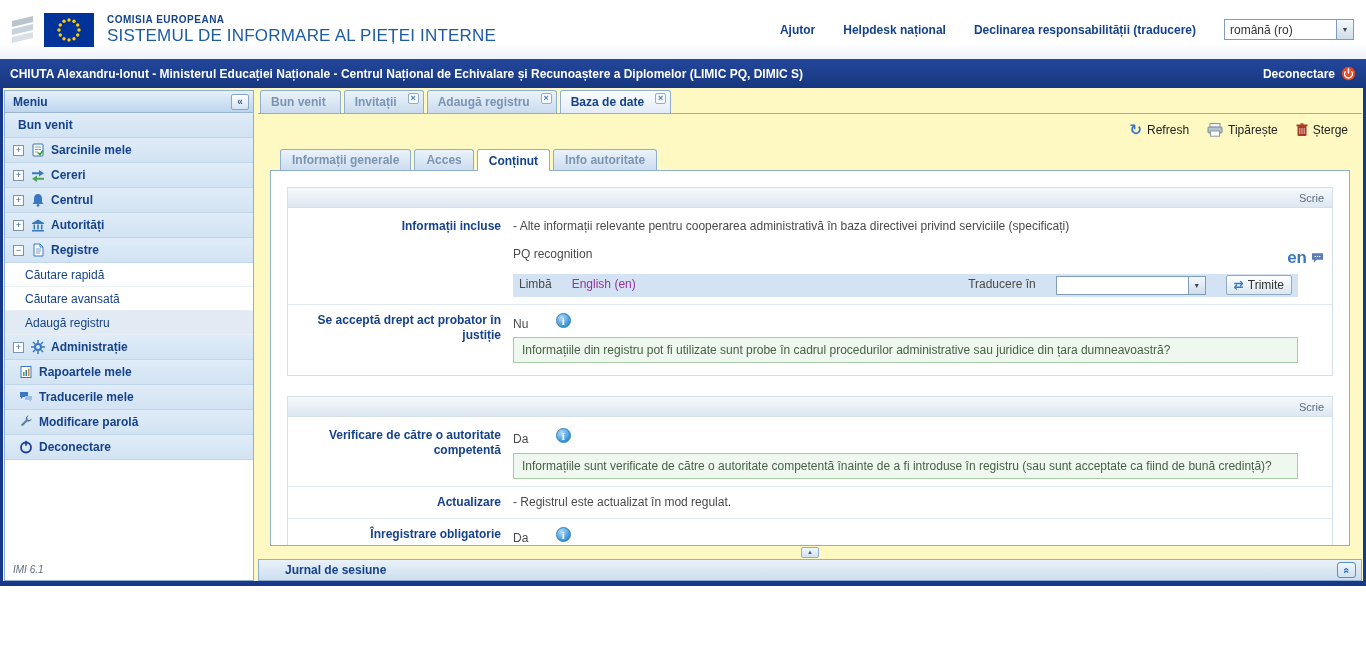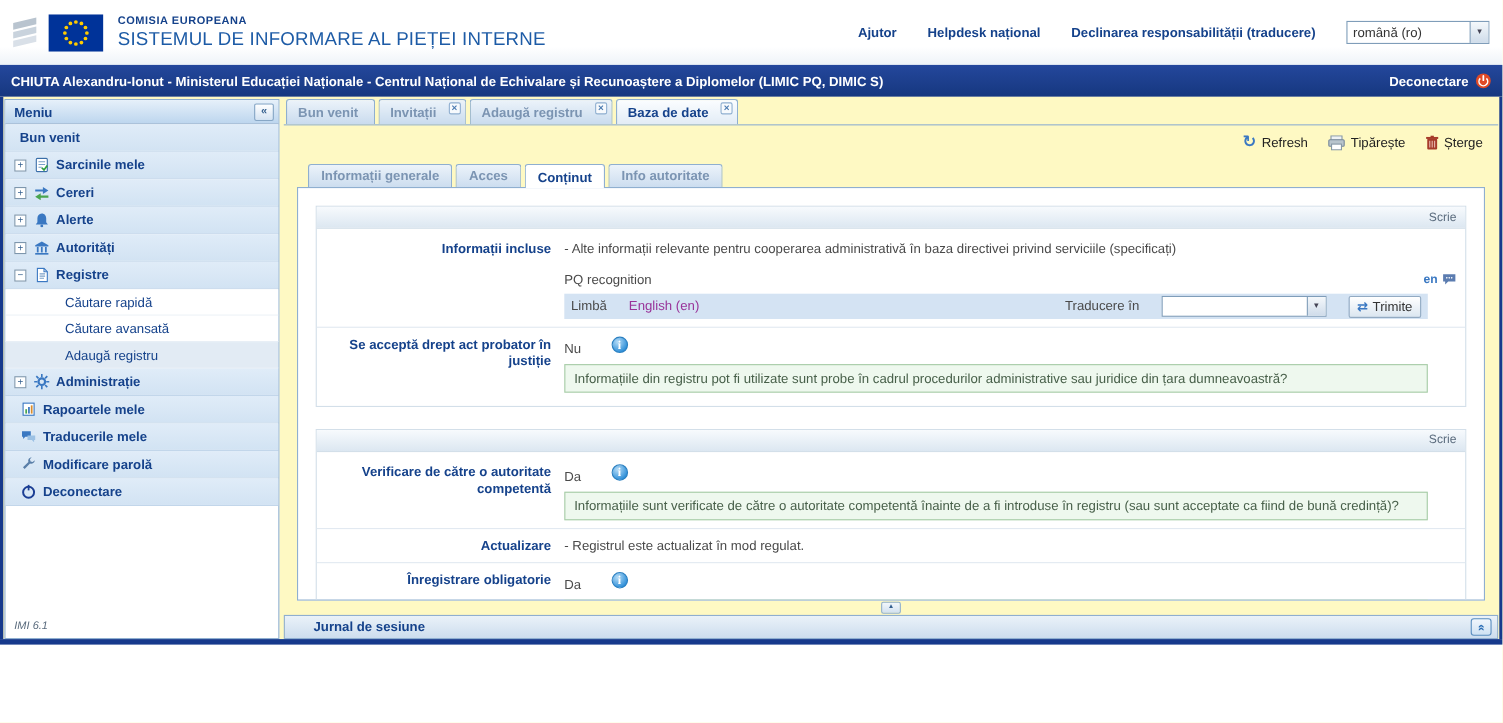--- a/index.html
+++ b/index.html
@@ -29,21 +29,21 @@
   .bottom-strip { height:5px; flex-shrink:0; background:#16398c; }
 
   
   .sidebar { width:250px; flex-shrink:0; background:#fff; border:1px solid #8fafd0; display:flex; flex-direction:column; }
   .sb-head { height:22px; flex-shrink:0; background:linear-gradient(#e6f0fa,#bdd6ee); border-bottom:1px solid #9ab5d2; display:flex; align-items:center; justify-content:space-between; padding:0 4px 0 8px; color:#15428b; font-weight:bold; }
   .collapse-btn { width:18px; height:16px; border:1px solid #87a7c6; border-radius:2px; background:linear-gradient(#ffffff,#d4e3f2); color:#35608f; font-size:10px; line-height:13px; text-align:center; cursor:pointer; }
   .sb-item { height:25px; flex-shrink:0; display:flex; align-items:center; gap:6px; padding:0 8px; background:linear-gradient(#e0ecf8,#d2e3f3); border-bottom:1px solid #c2d6ea; color:#15428b; font-weight:bold; cursor:pointer; }
   .sb-item.plain { padding-left:13px; }
   .expand-box { width:11px; height:11px; flex-shrink:0; border:1px solid #7d96ad; background:#fff; font-size:9px; line-height:9px; text-align:center; color:#35608f; font-weight:normal; }
   .sb-ico { width:15px; height:15px; flex-shrink:0; display:flex; align-items:center; justify-content:center; font-size:13px; line-height:1; color:#3a78c2; }
-  .sb-sub { height:24px; flex-shrink:0; display:flex; align-items:center; padding-left:54px; background:#fff; border-bottom:1px solid #e8eff6; color:#15428b; cursor:pointer; }
+  .sb-sub { height:24px; flex-shrink:0; display:flex; align-items:center; padding-left:20px; background:#fff; border-bottom:1px solid #e8eff6; color:#15428b; cursor:pointer; }
   .sb-sub.selected { background:#e2ebf4; }
   .sb-fill { flex:1; }
   .version { padding:4px 8px 5px; font-size:10px; font-style:italic; color:#5a6b7d; }
 
   
   .main { flex:1; min-width:0; display:flex; flex-direction:column; }
   .tabbar { height:24px; flex-shrink:0; display:flex; align-items:flex-end; gap:3px; padding-left:2px; border-bottom:1px solid #8fafd0; }
   .tab { position:relative; height:23px; display:flex; align-items:center; padding:0 26px 0 10px; border:1px solid #8fafd0; border-bottom:none; border-radius:3px 3px 0 0; background:linear-gradient(#ecf3fa,#c9dbee); color:#7b94b2; font-weight:bold; cursor:pointer; white-space:nowrap; }
   .tab.nocloser { padding-right:14px; }
   .tab.active { background:linear-gradient(#fbfdff,#e2ecf6); color:#15428b; }
@@ -62,21 +62,21 @@
   .group { border:1px solid #d3dfe9; margin-bottom:20px; }
   .group-head { height:20px; background:linear-gradient(#f7fafd,#dce7f1); border-bottom:1px solid #d3dfe9; display:flex; align-items:center; justify-content:flex-end; padding:0 8px; font-size:11px; color:#5a6b7d; }
   .gbody { padding:6px 0 8px; }
   .frow { display:flex; padding:4px 0; }
   .flabel { width:225px; flex-shrink:0; text-align:right; padding:1px 12px 0 4px; color:#15428b; font-weight:bold; line-height:1.25; }
   .fbody { flex:1; position:relative; margin-right:34px; color:#4a4a4a; line-height:1.3; padding-top:1px; }
   .row-icon { position:absolute; right:-24px; top:0; }
   .divider { border-top:1px solid #e2e9f1; margin:3px 0; }
 
   .freetext-row { display:flex; justify-content:space-between; align-items:flex-start; margin-top:12px; }
-  .en-tag { display:flex; align-items:center; gap:4px; color:#3a78c2; font-size:11px; font-weight:bold; position:relative; right:-26px; }
+  .en-tag { display:flex; align-items:center; gap:4px; color:#3a78c2; font-size:17px; font-weight:bold; position:relative; right:-26px; }
   .langbar { margin-top:5px; background:#d4e3f3; height:23px; display:flex; align-items:center; gap:20px; padding:0 6px; }
   .langval { color:#993399; }
   .spacer { flex:1; }
   .trans-select { width:150px; height:19px; }
   .btn { height:20px; display:flex; align-items:center; gap:4px; border:1px solid #92aac2; border-radius:2px; background:linear-gradient(#ffffff,#dbe6f0); padding:0 7px; color:#333; font-size:12px; font-family:inherit; cursor:pointer; }
   .swap-glyph { color:#3a78c2; font-weight:bold; font-size:12px; line-height:1; }
 
   .qbox { margin-top:5px; background:#eef8ee; border:1px solid #a6cba6; color:#48604a; padding:4px 8px; line-height:1.35; }
 
   .info-ico { width:15px; height:15px; border-radius:50%; border:1px solid #2a7fc0; background:radial-gradient(circle at 35% 30%, #b5dcf7, #2f8fd8 75%); position:relative; cursor:pointer; display:inline-block; }
@@ -182,21 +182,21 @@
       </div>
 
       <div class="sb-item">
         <span class="expand-box">+</span>
         <span class="sb-ico">
           <svg width="14" height="14" viewBox="0 0 14 14">
               <path d="M7 1c2.5 0 4 2 4 4.5V9l1.5 2h-11L3 9V5.5C3 3 4.5 1 7 1z" fill="#3a78c2"></path>
               <circle cx="7" cy="12.4" r="1.3" fill="#3a78c2"></circle>
             </svg>
         </span>
-        <span>Alerte</span>
+        <span>Centrul</span>
       </div>
 
       <div class="sb-item">
         <span class="expand-box">+</span>
         <span class="sb-ico">
           <svg width="14" height="14" viewBox="0 0 14 14">
               <path d="M1 5l6-3.5L13 5v1H1z" fill="#3a78c2"></path>
               <rect x="2.5" y="6.5" width="1.6" height="5" fill="#3a78c2"></rect>
               <rect x="6.2" y="6.5" width="1.6" height="5" fill="#3a78c2"></rect>
               <rect x="9.9" y="6.5" width="1.6" height="5" fill="#3a78c2"></rect>

